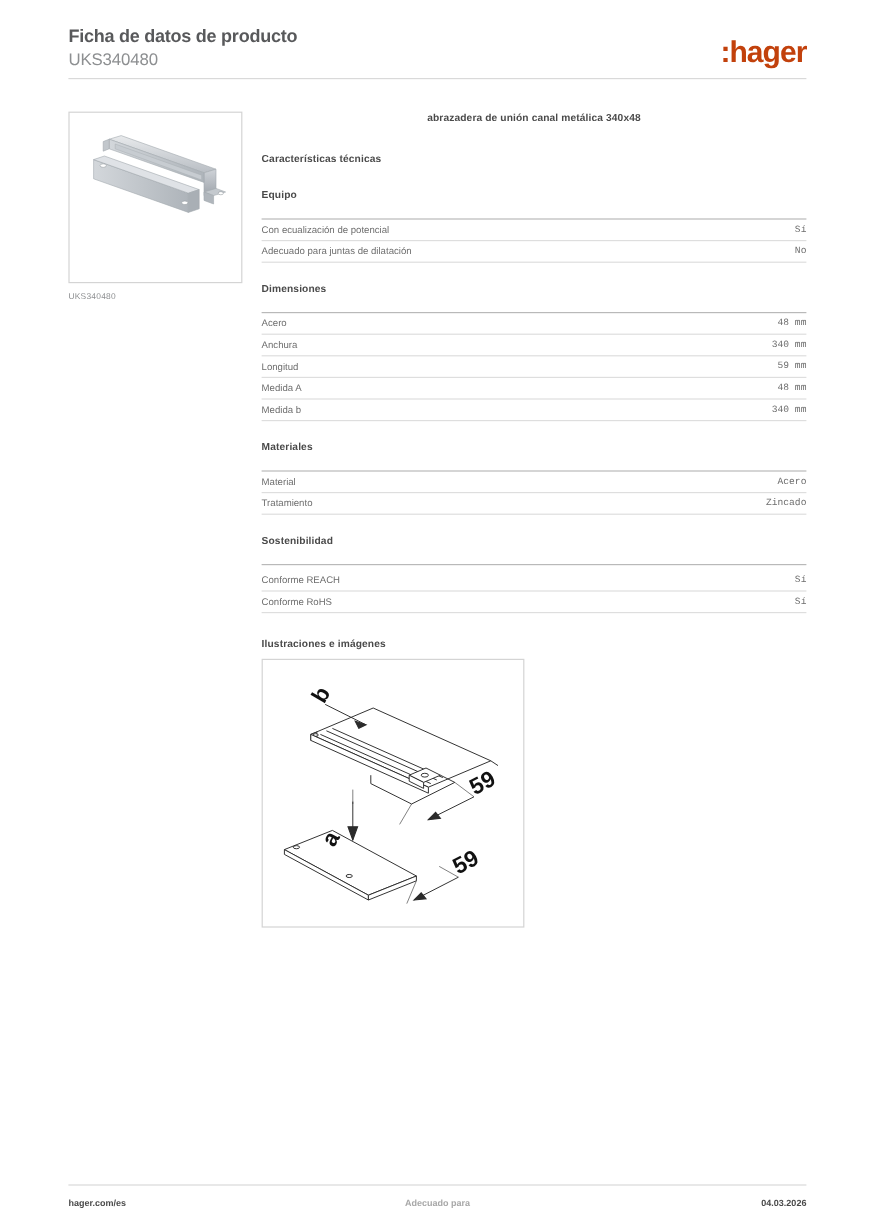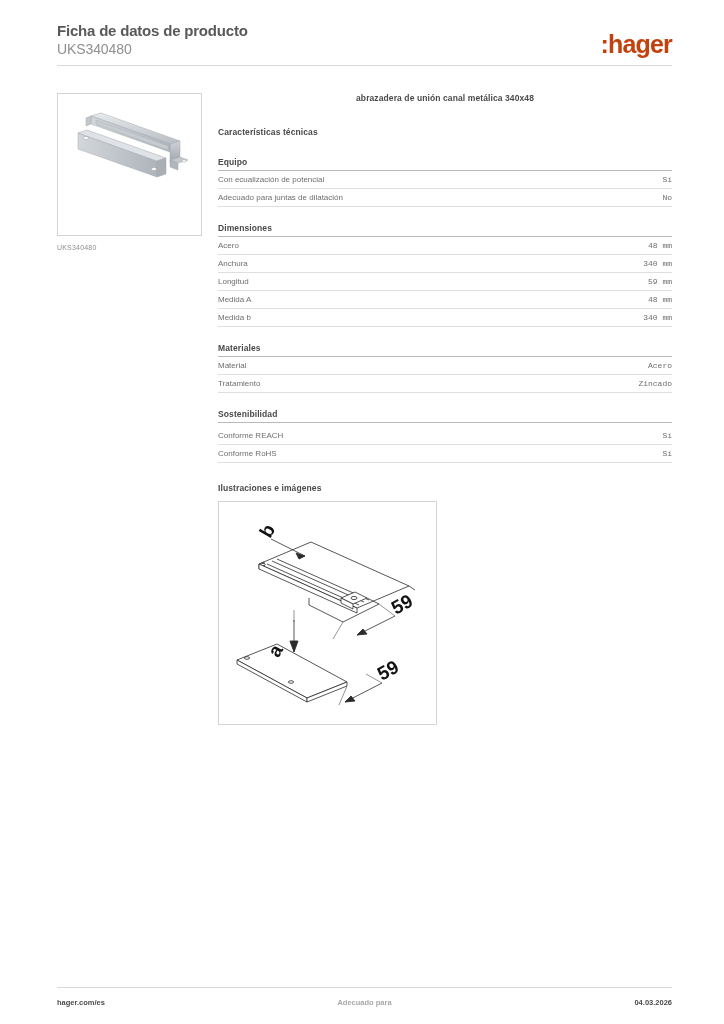--- a/index.html
+++ b/index.html
@@ -114,21 +114,21 @@
     margin: 0 0 20px 0;
     letter-spacing: 0.1px;
   }
 
   .section { margin: 0 0 16px 0; }
 
   .section-header {
     font-size: 8.5px;
     font-weight: bold;
     color: #4a4a4a;
-    padding-bottom: 3px;
+    padding-bottom: 15px;
     border-bottom: 1px solid #b9b9b9;
     letter-spacing: 0.1px;
   }
 
   .spec-row {
     display: flex;
     justify-content: space-between;
     align-items: flex-end;
     border-bottom: 1px solid #dedede;
     padding: 3px 0 3px 0;

